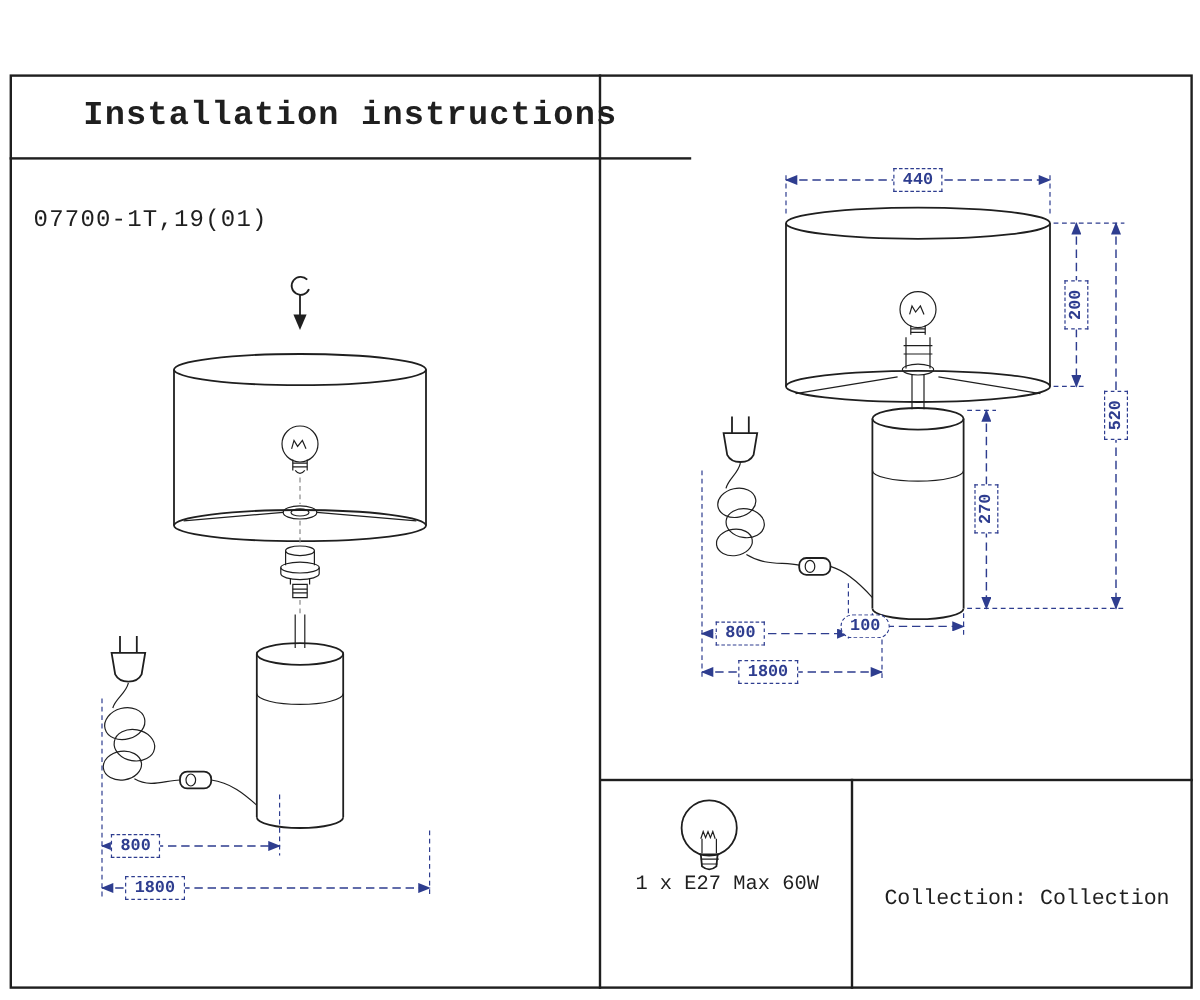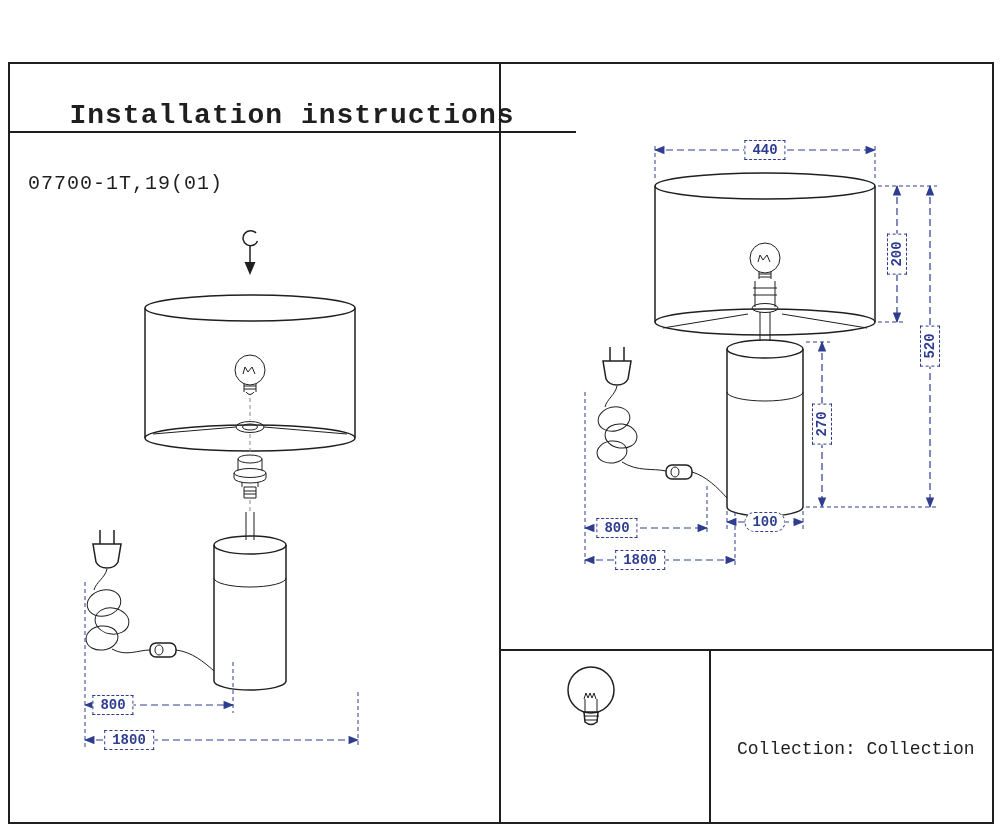--- a/index.html
+++ b/index.html
@@ -15,21 +15,21 @@
   .frame{
     position:absolute;left:8px;top:62px;width:986px;height:762px;
     border:2px solid var(--line);box-sizing:border-box;
   }
   .divider-v{
     position:absolute;left:499px;top:62px;width:2px;height:762px;background:var(--line);
   }
   .title-row{
     position:absolute;left:8px;top:62px;width:568px;height:71px;
     border-bottom:2px solid var(--line);box-sizing:border-box;
-    display:flex;align-items:flex-end;justify-content:center;
+    display:flex;align-items:center;justify-content:center;
   }
   .title-row .title{font-size:28px;font-weight:600;letter-spacing:1px;white-space:nowrap;}
   .model{
     position:absolute;left:28px;top:172px;font-size:20px;letter-spacing:1px;text-align:center;
   }
   .spec-divider-h{position:absolute;left:500px;top:649px;width:494px;height:2px;background:var(--line);}
   .spec-divider-v{position:absolute;left:709px;top:649px;width:2px;height:175px;background:var(--line);}
   .spec-bulb-caption{
     position:absolute;left:500px;top:728px;width:212px;text-align:center;
     font-size:17px;white-space:pre;
@@ -234,27 +234,28 @@
     </g>
   </svg>
 
   <div class="dim-label" style="left:113px;top:705px;">800</div>
   <div class="dim-label" style="left:129px;top:740px;">1800</div>
 
   <div class="dim-label" style="left:765px;top:150px;">440</div>
   <div class="dim-label rot" style="left:897px;top:254px;">200</div>
   <div class="dim-label rot" style="left:930px;top:346px;">520</div>
   <div class="dim-label rot" style="left:822px;top:424px;">270</div>
-  <div class="dim-label" style="left:765px;top:522px;border-radius:10px;">100</div>
+  <div class="dim-label" style="left:721px;top:522px;border-radius:10px;">100</div>
   <div class="dim-label" style="left:617px;top:528px;">800</div>
   <div class="dim-label" style="left:640px;top:560px;">1800</div>
 
   <div class="spec-divider-h"></div>
   <div class="spec-divider-v"></div>
 
+  <div class="spec-bulb-caption">1 x E27 Max 60W</div>
 
   <div class="spec-right">
     <div>Collection: Collection</div>
     
     
   </div>
 
 </div>
 
 </body></html>

